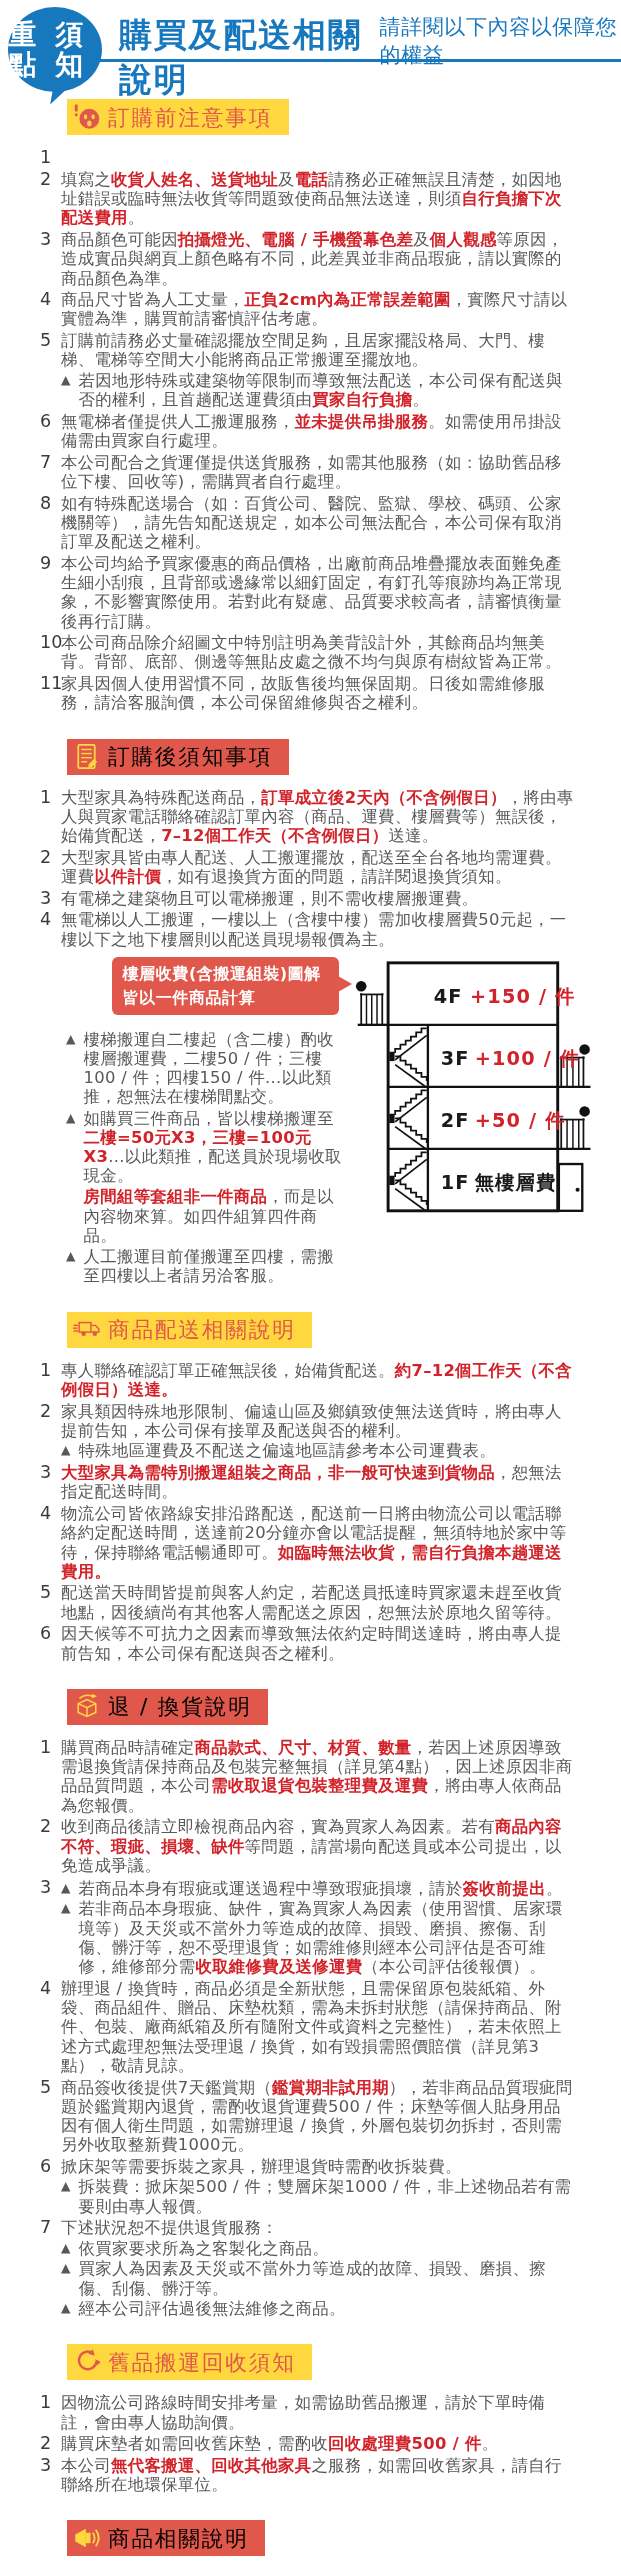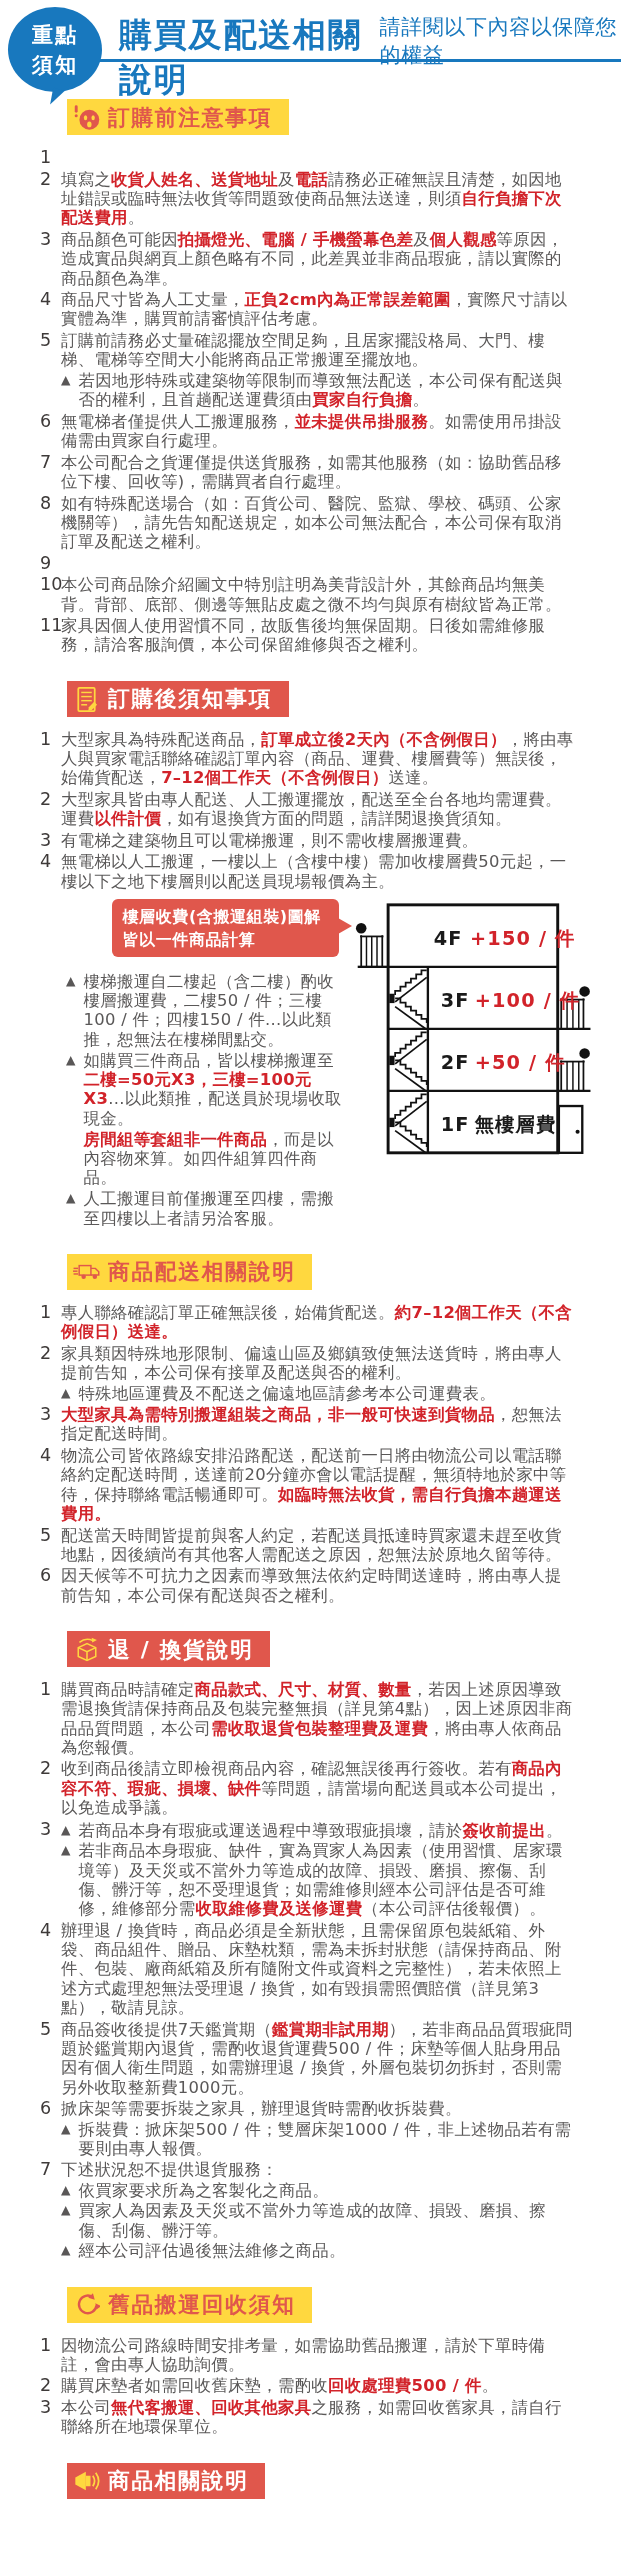--- a/index.html
+++ b/index.html
@@ -3,35 +3,35 @@
 <meta charset="utf-8">
 <style>
   html,body{margin:0;padding:0;background:#ffffff;}
   body{font-family:"DejaVu Sans","Liberation Sans",sans-serif;}
   .page{position:relative;width:622px;min-height:2576px;background:#fff;overflow:hidden;}
 
   
   .hdr{position:relative;height:98px;}
   .hdr-rule{position:absolute;left:76px;right:0;top:59px;height:2.9px;background:#1878BE;}
   .badge{position:absolute;left:8.2px;top:7px;width:94px;height:85px;background:#1878BE;border-radius:50%;
-         display:flex;flex-direction:column;align-items:center;justify-content:center;color:#fff;
-         font-size:21px;font-weight:bold;line-height:30px;letter-spacing:2.3px;z-index:2;}
+         display:flex;flex-direction:row;align-items:center;justify-content:center;color:#fff;
+         font-size:28px;font-weight:bold;line-height:30px;letter-spacing:2.3px;z-index:2;}
   .badge::after{content:"";position:absolute;left:43px;bottom:-14px;border-top:17.6px solid #1878BE;
          border-right:11.7px solid transparent;border-left:1.2px solid transparent;transform:rotate(14deg);}
   .title-row{position:absolute;left:119px;top:13px;display:flex;align-items:flex-start;}
   .big-title{font-size:33px;font-weight:bold;color:#1878BE;letter-spacing:1.8px;}
   .sub-title{font-size:21px;color:#1878BE;margin-left:9.4px;letter-spacing:0.6px;}
 
   
   .sec{margin-top:26px;}
   .sec:first-child{margin-top:1.2px;}
-  .sec-head{display:flex;align-items:flex-end;width:fit-content;margin-left:67px;margin-bottom:13px;
-            padding:3.5px 16.4px 3.5px 5.9px;font-size:21.7px;font-weight:bold;letter-spacing:1.8px;}
+  .sec-head{display:flex;align-items:flex-start;width:fit-content;margin-left:67px;margin-bottom:13px;
+            padding:3.5px 16.4px 3.5px 5.9px;font-size:21.7px;font-weight:normal;letter-spacing:1.8px;}
   .sec-head.yellow{background:#FFD83F;color:#E0574C;}
-  .sec-head.red{background:#E0574C;color:#ffffff;}
+  .sec-head.red{background:#E0574C;color:#000000;}
   .sec-icon{width:28px;height:28px;display:flex;align-items:center;justify-content:center;margin-right:7px;flex:none;}
   .items{margin-left:40px;}
   .item{display:flex;margin-bottom:2.3px;}
   .num{flex:none;width:21px;font-size:17.6px;line-height:19.3px;color:#3E3A39;font-weight:500;}
   .txt{width:516px;font-size:16.4px;line-height:19.3px;color:#5A5858;letter-spacing:0.3px;}
   .f-r{color:#D2232A;font-weight:bold;}
   .f-g{color:#5A5858;}
   .note{display:flex;margin-top:1.2px;}
   .tri{flex:none;width:17.6px;font-size:12.3px;line-height:19.3px;color:#595757;}
   .ntx{flex:1;}
@@ -110,20 +110,21 @@
           <div class="item">
         <span class="num">7</span>
         <div class="txt"><span class="f-g">本公司配合之貨運僅提供送貨服務，如需其他服務（如：協助舊品移位下樓、回收等)，需購買者自行處理。</span></div>
       </div>
           <div class="item">
         <span class="num">8</span>
         <div class="txt"><span class="f-g">如有特殊配送場合（如：百貨公司、醫院、監獄、學校、碼頭、公家機關等），請先告知配送規定，如本公司無法配合，本公司保有取消訂單及配送之權利。</span></div>
       </div>
           <div class="item">
         <span class="num">9</span>
+        <div class="txt"><span class="f-g">本公司均給予買家優惠的商品價格，出廠前商品堆疊擺放表面難免產生細小刮痕，且背部或邊緣常以細釘固定，有釘孔等痕跡均為正常現象，不影響實際使用。若對此有疑慮、品質要求較高者，請審慎衡量後再行訂購。</span></div>
       </div>
           <div class="item">
         <span class="num">10</span>
         <div class="txt"><span class="f-g">本公司商品除介紹圖文中特別註明為美背設計外，其餘商品均無美背。背部、底部、側邊等無貼皮處之微不均勻與原有樹紋皆為正常。</span></div>
       </div>
           <div class="item">
         <span class="num">11</span>
         <div class="txt"><span class="f-g">家具因個人使用習慣不同，故販售後均無保固期。日後如需維修服務，請洽客服詢價，本公司保留維修與否之權利。</span></div>
       </div>
         </div>
@@ -306,21 +307,21 @@
           </span>
       <span class="sec-title">退 / 換貨說明</span>
         </div>
     <div class="items">
           <div class="item">
         <span class="num">1</span>
         <div class="txt"><span class="f-g">購買商品時請確定</span><span class="f-r">商品款式、尺寸、材質、數量</span><span class="f-g">，若因上述原因導致需退換貨請保持商品及包裝完整無損（詳見第4點），因上述原因非商品品質問題，本公司</span><span class="f-r">需收取退貨包裝整理費及運費</span><span class="f-g">，將由專人依商品為您報價。</span></div>
       </div>
           <div class="item">
         <span class="num">2</span>
-        <div class="txt"><span class="f-g">收到商品後請立即檢視商品內容，確認無誤後再行簽收。若有</span><span class="f-r">商品內容不符、瑕疵、損壞、缺件</span><span class="f-g">等問題，請當場向配送員或本公司提出，以免造成爭議。</span></div>
+        <div class="txt"><span class="f-g">收到商品後請立即檢視商品內容，實為買家人為因素。若有</span><span class="f-r">商品內容不符、瑕疵、損壞、缺件</span><span class="f-g">等問題，請當場向配送員或本公司提出，以免造成爭議。</span></div>
       </div>
           <div class="item">
         <span class="num">3</span>
         <div class="txt"><div class="note">
     <span class="tri">▲</span>
     <div class="ntx"><span class="f-g">若商品本身有瑕疵或運送過程中導致瑕疵損壞，請於</span><span class="f-r">簽收前提出</span><span class="f-g">。</span></div>
               </div><div class="note">
     <span class="tri">▲</span>
     <div class="ntx"><span class="f-g">若非商品本身瑕疵、缺件，實為買家人為因素（使用習慣、居家環境等）及天災或不當外力等造成的故障、損毀、磨損、擦傷、刮傷、髒汙等，恕不受理退貨；如需維修則經本公司評估是否可維修，維修部分需</span><span class="f-r">收取維修費及送修運費</span><span class="f-g">（本公司評估後報價）。</span></div>
               </div></div>

